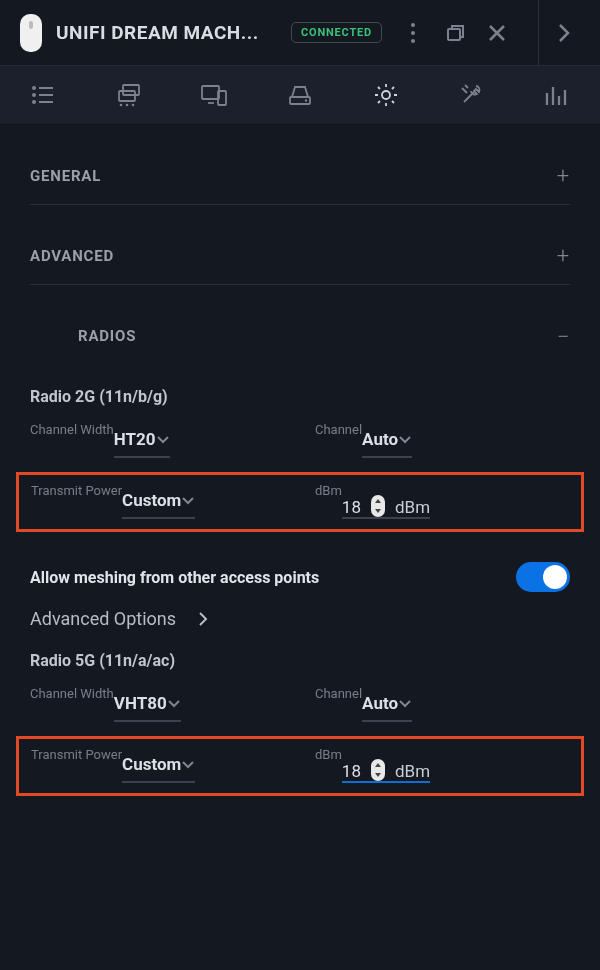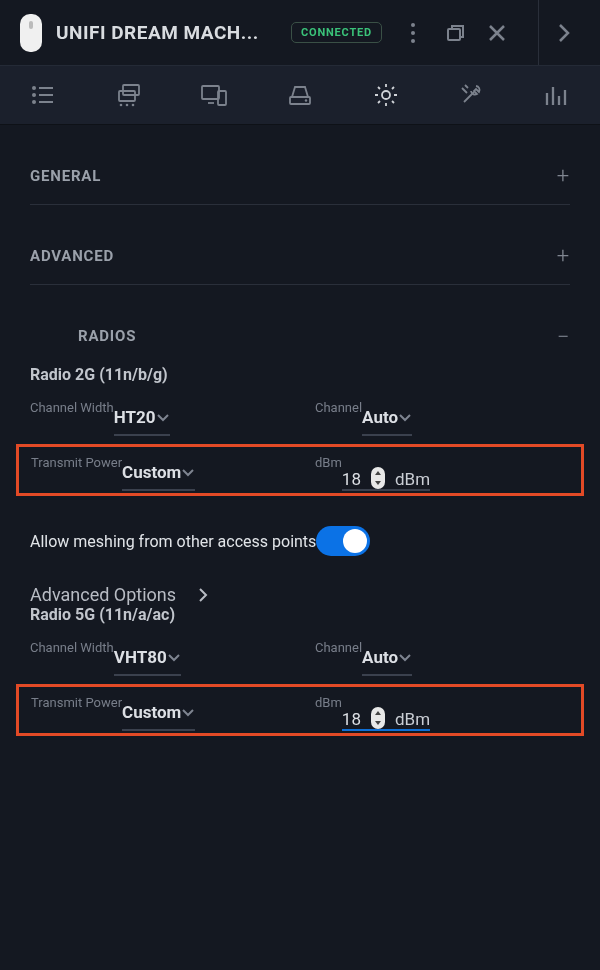--- a/index.html
+++ b/index.html
@@ -94,20 +94,21 @@
     font-size: 15px;
     letter-spacing: 0.8px;
     color: #9aa0aa;
   }
   .section-head.open { border-bottom: none; margin-left: 48px; }
   .expand-icon {
     color: #808691; font-size: 22px; font-weight: 300;
     cursor: pointer;
   }
   .subhead {
+    margin-top: 22px;
     font-size: 16px;
     font-weight: 700;
     color: #c1c5cc;
   }
   .row2 {
     display: flex;
     gap: 30px;
     margin-top: 16px;
   }
   .field { flex: 1; display: flex; flex-direction: row; }
@@ -143,39 +144,39 @@
   }
   .stepper::before, .stepper::after {
     content:""; position:absolute; left:50%; transform:translateX(-50%);
     border-left:3px solid transparent; border-right:3px solid transparent;
   }
   .stepper::before { top:4px; border-bottom:4px solid #444; }
   .stepper::after  { bottom:4px; border-top:4px solid #444; }
   .unit { color: #c9cdd4; font-size:17px; }
   .highlight-box {
     border: 3px solid #e24a26;
-    padding: 8px 12px 2px 12px;
-    margin: 8px -14px 0 -14px;
+    padding: 8px 12px 10px 12px;
+    margin: 14px -14px 0 -14px;
   }
   .mesh-row {
-    display:flex; align-items:center; justify-content:flex-start;
+    display:flex; align-items:center; justify-content:space-between;
     margin-top: 30px;
-    font-size:16px; font-weight:400; color:#e1e4e8;
+    font-size:16px; font-weight:700; color:#e1e4e8;
   }
   .toggle {
     width: 54px; height: 30px;
     background:#0b72e6; border-radius:15px;
     position:relative; cursor:pointer;
   }
   .toggle::after {
     content:""; position:absolute; right:3px; top:3px;
     width:24px; height:24px; background:#fff; border-radius:50%;
   }
   .adv-opts {
-    margin-top: 28px;
+    margin-top: 16px;
     display:flex; align-items:center; gap:22px;
     font-size:18px; color:#b8bcc4; cursor:pointer;
   }
 </style>
 </head>
 <body>
 
 <div class="topbar">
   <div class="device-icon"></div>
   <div class="device-title">UNIFI DREAM MACH...</div>

